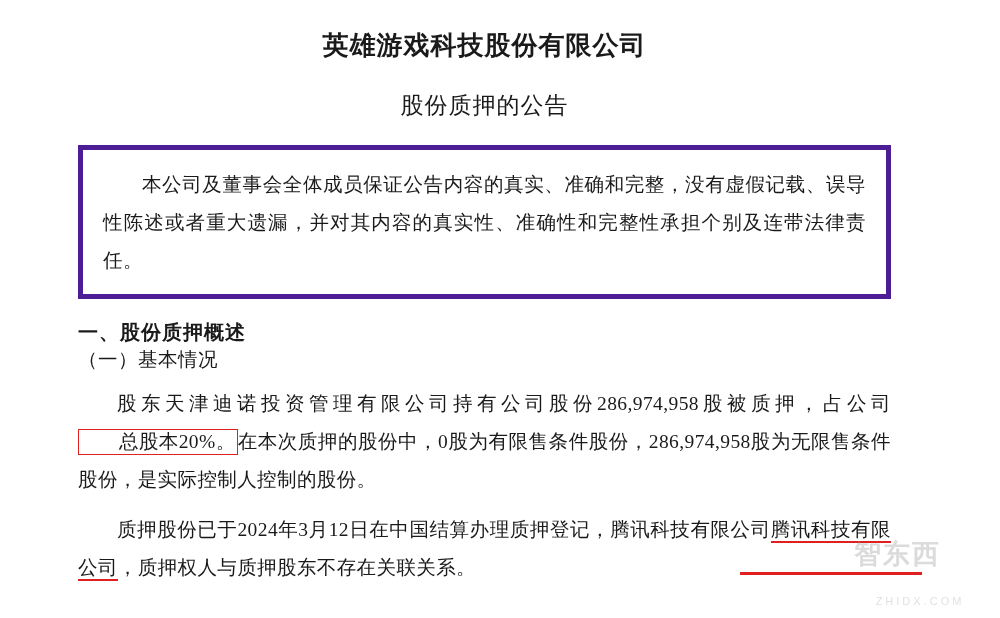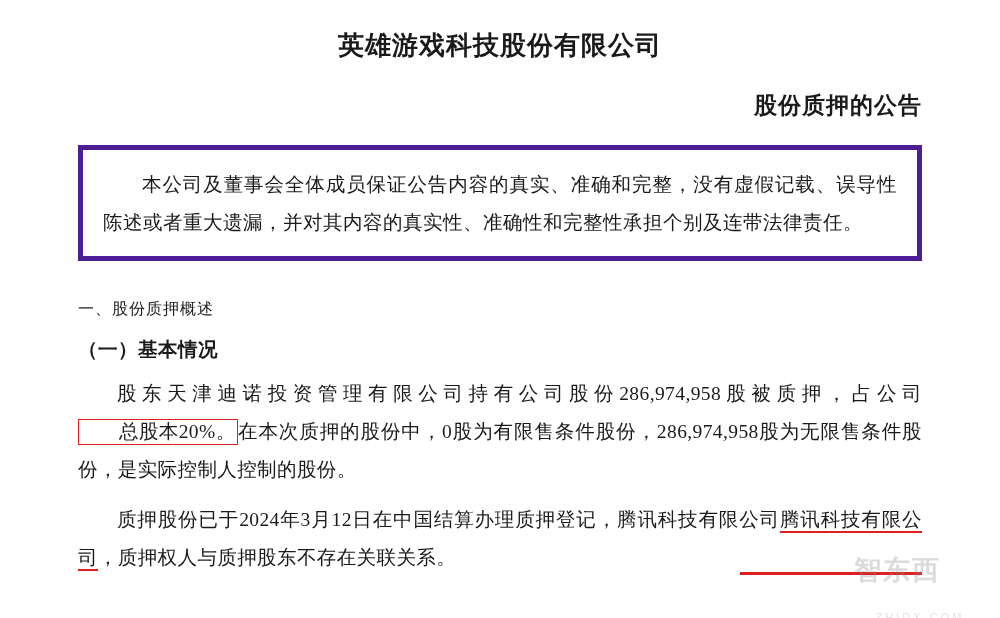--- a/index.html
+++ b/index.html
@@ -13,64 +13,62 @@
     font-family: "Liberation Serif", "DejaVu Serif", serif;
     color: #1a1a1a;
     overflow: hidden;
     position: relative;
   }
   .page {
     position: relative;
     width: 1000px;
     height: 618px;
     box-sizing: border-box;
-    padding: 18px 78px 0 78px;
+    padding: 18px 109px 0 78px;
     border-radius: 27px;
   }
   .doc-title {
     text-align: center;
     font-size: 26px;
     font-weight: bold;
     letter-spacing: 1px;
     margin: 10px 0 0 0;
     line-height: 1.4;
   }
   .doc-subtitle {
-    text-align: right;
+    text-align: center;
     font-size: 23px;
-    font-weight: bold;
+    font-weight: normal;
     letter-spacing: 1px;
     margin: 26px 0 0 0;
     line-height: 1.4;
   }
   .notice-box {
     margin-top: 22px;
     border: 5px solid #4c1d95;
     padding: 16px 20px 14px 20px;
     box-sizing: border-box;
   }
   .notice-box p {
     margin: 0;
     font-size: 19.5px;
     line-height: 1.95;
     text-align: justify;
     text-indent: 2em;
     letter-spacing: 0.5px;
   }
   .section-head {
-    margin-top: 38px;
-    font-size: 16px;
-    font-weight: normal;
+    margin-top: 20px;
+    font-size: 20px;
+    font-weight: bold;
     letter-spacing: 1px;
   }
   .sub-head {
-    margin-top: 16px;
     font-size: 19.5px;
     letter-spacing: 0.5px;
-    font-weight: bold;
   }
   .body-para {
     margin-top: 12px;
     font-size: 19.5px;
     line-height: 1.95;
     text-align: justify;
     text-indent: 2em;
     letter-spacing: 0.4px;
   }
   .box-highlight {
@@ -85,21 +83,21 @@
   }
   .red-rule {
     position: absolute;
     background: #e02020;
     height: 3px;
   }
   .rule-a { left: 740px; top: 572px; width: 182px; }
   .watermark {
     position: absolute;
     right: 14px;
-    bottom: 8px;
+    bottom: 24px;
     width: 132px;
     height: 54px;
     opacity: 0.30;
     pointer-events: none;
   }
   .wm-text {
     font-family: "Liberation Sans", sans-serif;
     font-weight: bold;
     font-size: 27px;
     color: #8a8a8a;

